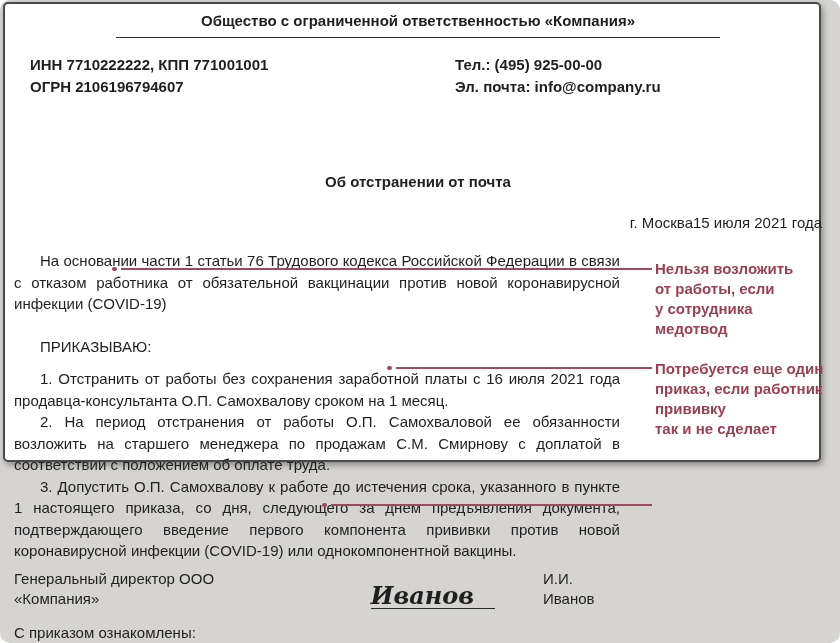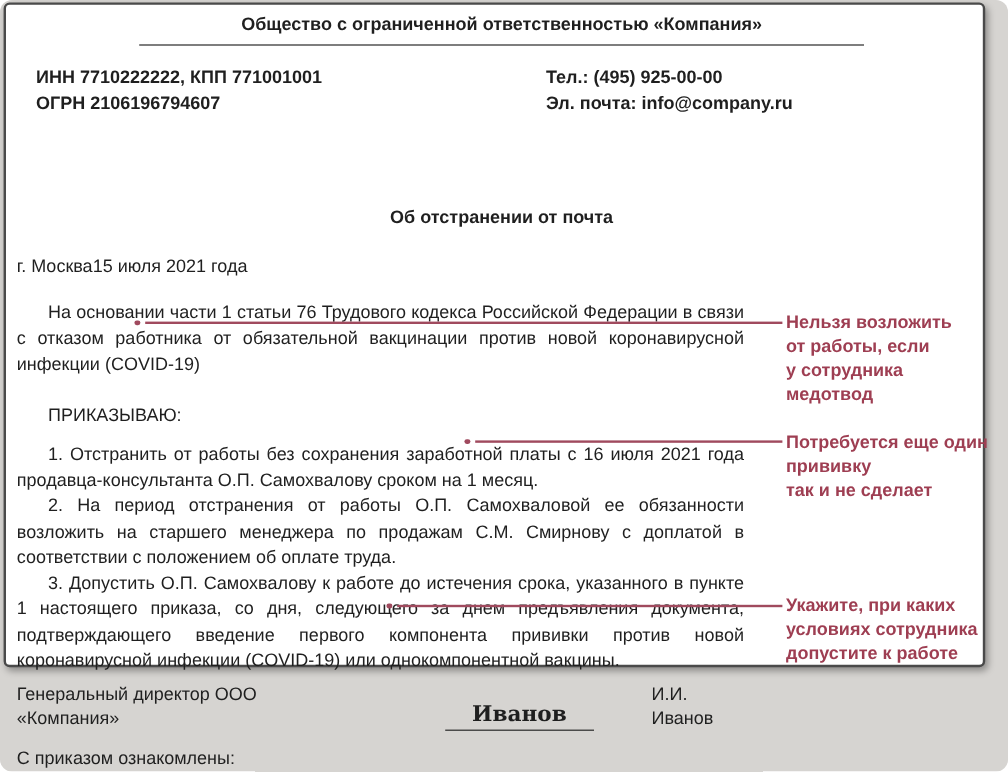--- a/index.html
+++ b/index.html
@@ -3,40 +3,40 @@
 <meta charset="utf-8">
 <style>
   :root{
     --red:#9e3e52; --line:#a04a5e; --border:#4a4a4a; --bg:#d6d4d1; --text:#1f1f1f;
   }
   *{box-sizing:border-box;margin:0;padding:0;}
   html,body{width:840px;height:643px;}
   body{font-family:"Liberation Sans","DejaVu Sans",sans-serif;color:var(--text);}
   .frame{position:relative;width:840px;height:643px;background:var(--bg);
          border-radius:10px;overflow:hidden;}
-  .page{position:absolute;left:3px;top:2px;width:818px;height:554px;background:#fff;
+  .page{position:absolute;left:3px;top:2px;width:818px;height:460px;background:#fff;
         border:2px solid var(--border);border-radius:5px;
         box-shadow:2px 3px 6px rgba(0,0,0,.35);}
   .doc{position:absolute;left:9px;top:7px;width:808px;font-size:15px;line-height:21.5px;}
   .company{text-align:center;font-weight:bold;line-height:20px;}
   .rule{width:604px;margin:6px auto 0;border-top:1.5px solid #2a2a2a;}
   .req-row{position:relative;margin-top:16px;height:111px;font-weight:bold;line-height:22px;}
   .req-left{position:absolute;left:16px;top:0;}
   .req-right{position:absolute;left:441px;top:0;}
   .order-title{margin-top:6px;text-align:center;font-weight:bold;line-height:22px;}
-  .date-row{margin-top:20px;display:flex;justify-content:flex-start;line-height:20px;}
+  .date-row{margin-top:20px;display:flex;justify-content:flex-end;line-height:20px;}
   .body-col{margin-top:17px;width:606px;}
   .body-col p{text-align:justify;text-indent:26px;hyphens:manual;}
   p.keyword{margin-top:21px;}
   p.item1{margin-top:11px;}
   .sign-row{margin-top:7px;display:flex;align-items:flex-end;line-height:20px;gap:48px;}
-  .sign-script{width:138px;margin-left:48px;text-align:center;
+  .sign-script{width:138px;margin-left:48px;text-align:left;
                border-bottom:1.5px solid #2a2a2a;
                font-family:"DejaVu Serif","Liberation Serif",serif;
-               font-weight:bold;font-size:18px;line-height:24px;}
+               font-style:italic;font-weight:bold;font-size:24px;line-height:24px;}
   .sign-name{margin-left:auto;}
   .ack{margin-top:14px;line-height:20px;}
   .annotation{position:absolute;left:650px;width:170px;color:var(--red);
               font-weight:bold;font-size:15px;line-height:20px;}
   .callout{position:absolute;height:1.5px;background:var(--line);}
   .callout::before{content:'';position:absolute;left:-9px;top:-1.5px;width:4.5px;height:4.5px;
                    border-radius:50%;background:var(--line);}
 </style>
 </head>
 <body>
@@ -90,23 +90,19 @@
     <div class="callout" style="left:391px;top:363px;width:256px;"></div>
     <div class="callout" style="left:326px;top:500px;width:321px;"></div>
 
     <div class="annotation" style="top:255px;">
       <div>Нельзя возложить</div>
       <div>от работы, если</div>
       <div>у сотрудника медотвод</div>
     </div>
     <div class="annotation" style="top:355px;">
       <div>Потребуется еще один</div>
+      <div>приказ, если работник</div>
       <div>прививку</div>
       <div>так и не сделает</div>
-    </div>
-    <div class="annotation" style="top:491px;">
-      <div>Укажите, при каких</div>
-      <div>условиях сотрудника</div>
-      <div>допустите к работе</div>
     </div>
 
   </div>
 </div>
 
 </body></html>

